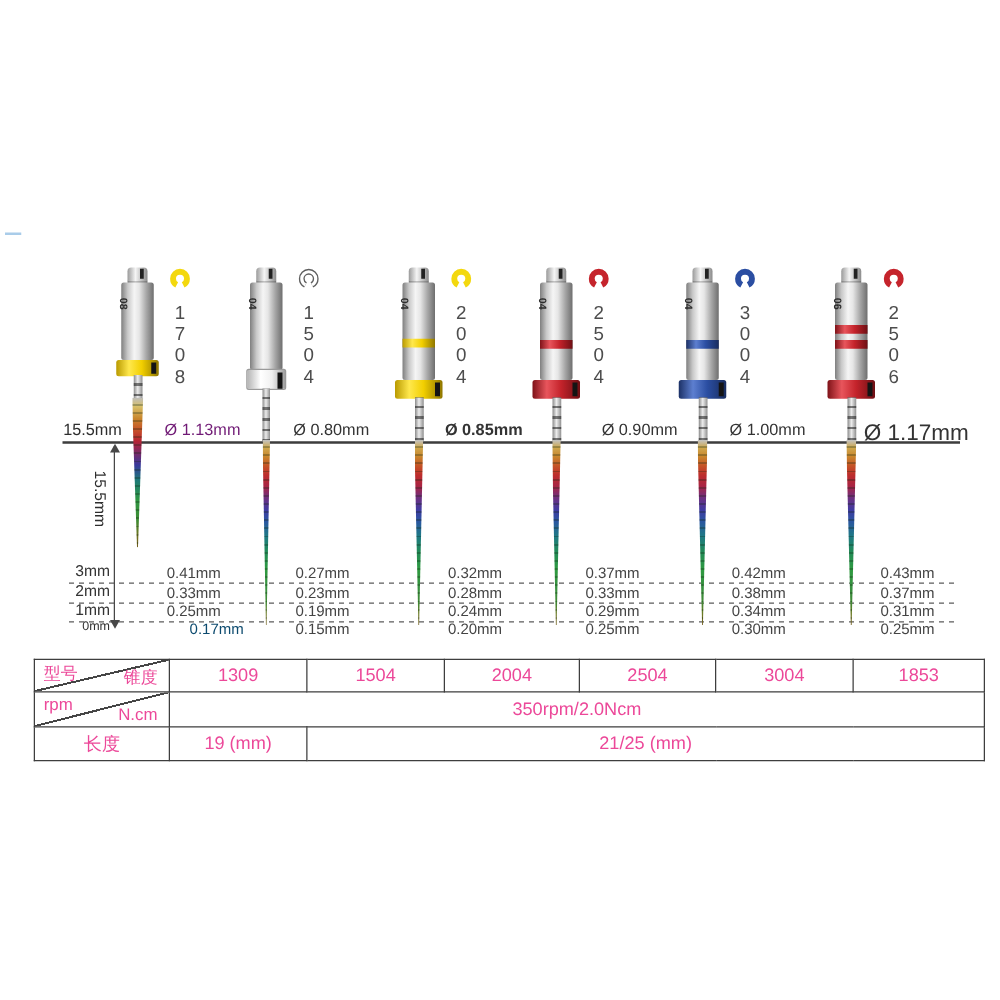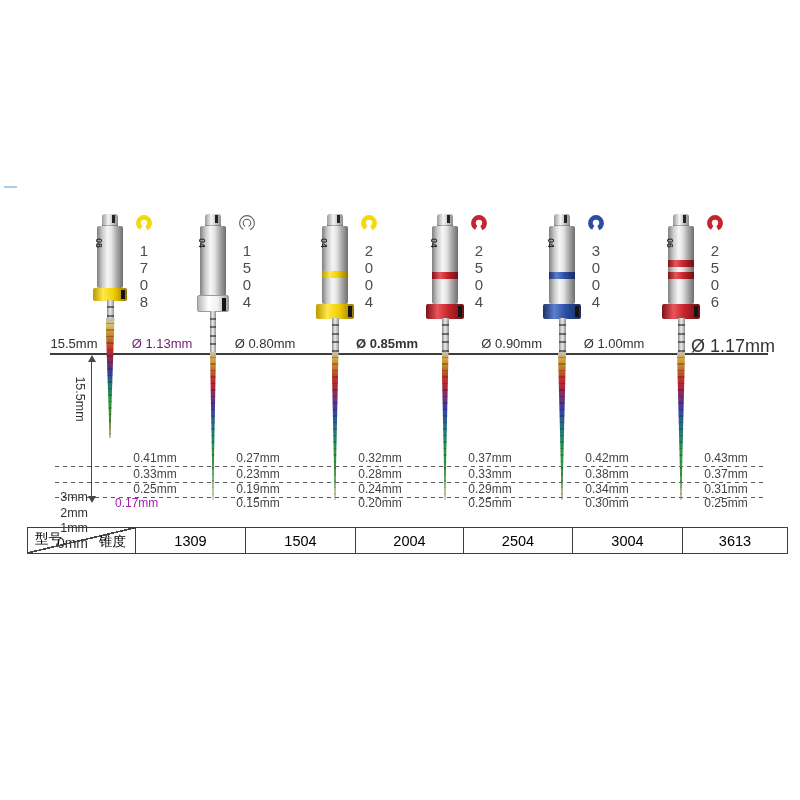--- a/index.html
+++ b/index.html
@@ -1,36 +1,36 @@
 <!DOCTYPE html>
 <html><head>
 <meta charset="utf-8">
 <style>
   html,body{margin:0;padding:0;background:#fff;}
   #stage{position:relative;width:800px;height:800px;background:#ffffff;overflow:hidden;
          font-family:"Liberation Sans", sans-serif;}
   .lbl{position:absolute;color:#333;font-size:12px;line-height:1.1;}
-  .right{text-align:right;margin-top:40px;}
+  .right{text-align:right;}
   
   #ref-line{position:absolute;left:50px;top:353px;width:718px;height:1.6px;background:#3d3d3d;}
   .dashline{position:absolute;left:55px;width:710px;height:1.6px;
     background:repeating-linear-gradient(90deg,#5c5c5c 0 4px,transparent 4px 8px);}
   
   #measure-line{position:absolute;left:91px;top:357px;width:1.4px;height:141px;background:#474747;}
   .arrow-up{position:absolute;left:87.5px;top:355px;width:0;height:0;
     border-left:4.5px solid transparent;border-right:4.5px solid transparent;border-bottom:7px solid #474747;}
   .arrow-down{position:absolute;left:87.5px;top:496px;width:0;height:0;
     border-left:4.5px solid transparent;border-right:4.5px solid transparent;border-top:7px solid #474747;}
   #side-length{position:absolute;left:49px;top:392px;width:62px;text-align:center;
     transform:rotate(90deg);font-size:12.5px;color:#2e2e2e;}
   #top-length{position:absolute;left:50px;top:336px;width:48px;text-align:center;font-size:13px;color:#2e2e2e;}
   #corner-dash{position:absolute;left:4px;top:186px;width:13px;height:2px;}
   
   #spec-table{position:absolute;left:27px;top:527px;width:760px;border-collapse:collapse;
-    table-layout:fixed;color:#000000;font-size:14.5px;}
+    table-layout:fixed;color:#ec4899;font-size:14.5px;}
   #spec-table td{border:1.6px solid #3e3e3e;text-align:center;vertical-align:middle;padding:0;}
   #spec-table tr{height:26px;}
   td.diag{position:relative;}
   td.diag .dline{position:absolute;inset:0;
     background:linear-gradient(to bottom right,transparent calc(50% - 1px),#454545 calc(50% - 1px),#454545 calc(50% + 0.6px),transparent calc(50% + 0.6px));}
   td.diag .tl{position:absolute;left:7px;top:2px;font-size:13.5px;}
   td.diag .br{position:absolute;right:9px;bottom:2px;font-size:13.5px;}
 </style>
 </head>
 <body>
@@ -46,21 +46,21 @@
 
   <div id="top-length">15.5mm</div>
   <div id="measure-line"></div>
   <div class="arrow-up"></div>
   <div class="arrow-down"></div>
   <div id="side-length">15.5mm</div>
 
   <div class="lbl right" style="left:50px;top:451px;width:38px;font-size:12.5px">3mm</div>
   <div class="lbl right" style="left:50px;top:467px;width:38px;font-size:12.5px">2mm</div>
   <div class="lbl right" style="left:50px;top:482px;width:38px;font-size:12.5px">1mm</div>
-  <div class="lbl right" style="left:50px;top:496px;width:38px;font-size:14px">0mm</div>
+  <div class="lbl right" style="left:50px;top:496px;width:38px;font-size:10px">0mm</div>
 
   <div id="files-layer">
       <div style="position: absolute; left: 102px; top: 214px; width: 16px; height: 13px; background: linear-gradient(90deg, rgb(154, 154, 154), rgb(245, 245, 245) 40%, rgb(140, 140, 140)); border-radius: 3px 3px 1px 1px; box-shadow: rgba(60, 60, 60, 0.35) 0px -2px 0px inset;">
         <div style="position: absolute; right: 3px; top: 1px; width: 3px; height: 8px; background: rgb(34, 34, 34);"></div>
       </div>
       <div style="position: absolute; left: 97px; top: 226px; width: 26px; height: 62px; background: linear-gradient(90deg, rgb(127, 127, 127) 0%, rgb(201, 201, 201) 20%, rgb(245, 245, 245) 40%, rgb(230, 230, 230) 55%, rgb(165, 165, 165) 78%, rgb(110, 110, 110) 100%); border-radius: 2px;"></div>
       <div style="position: absolute; left: 90px; top: 237px; width: 18px; height: 12px; transform: rotate(90deg); font-size: 8.5px; font-weight: bold; color: rgb(45, 45, 45); text-align: center; line-height: 12px;">08</div>
       <div style="position: absolute; left: 93px; top: 288px; width: 34px; height: 13px; background: linear-gradient(90deg, rgb(185, 154, 0), rgb(255, 232, 77) 30%, rgb(242, 207, 0) 60%, rgb(143, 118, 0)); border-radius: 2px; box-sizing: border-box; border: none;">
         <div style="position: absolute; right: 2px; top: 2px; width: 4px; height: 9px; background: rgb(20, 20, 20);"></div>
       </div>
@@ -70,21 +70,21 @@
         <circle cx="10" cy="10" r="6.2" fill="none" stroke="#F3D80E" stroke-width="5.2" stroke-dasharray="6.76 5.95 26.25"></circle>
       </svg>
       <div style="position: absolute; left: 134px; top: 242px; width: 20px; text-align: center; font-size: 15px; line-height: 17px; color: rgb(77, 77, 77); white-space: pre-line;">1
 7
 0
 8</div>
       <div style="position: absolute; left: 117px; top: 336px; width: 90px; text-align: center; font-size: 13px; color: #701a75;">Ø 1.13mm</div>
       <div style="position: absolute; left: 115px; top: 451px; width: 80px; text-align: center; font-size: 12px; color: rgb(68, 68, 68);">0.41mm</div>
       <div style="position: absolute; left: 115px; top: 467px; width: 80px; text-align: center; font-size: 12px; color: rgb(68, 68, 68);">0.33mm</div>
       <div style="position: absolute; left: 115px; top: 482px; width: 80px; text-align: center; font-size: 12px; color: rgb(68, 68, 68);">0.25mm</div>
-      <div style="position: absolute; left: 115px; top: 496px; width: 80px; text-align: left; font-size: 12px; color: #a21caf;">0.17mm</div>
+      <div style="position: absolute; left: 115px; top: 496px; width: 80px; text-align: right; font-size: 12px; color: #0c4a6e;">0.17mm</div>
       <div style="position: absolute; left: 205px; top: 214px; width: 16px; height: 13px; background: linear-gradient(90deg, rgb(154, 154, 154), rgb(245, 245, 245) 40%, rgb(140, 140, 140)); border-radius: 3px 3px 1px 1px; box-shadow: rgba(60, 60, 60, 0.35) 0px -2px 0px inset;">
         <div style="position: absolute; right: 3px; top: 1px; width: 3px; height: 8px; background: rgb(34, 34, 34);"></div>
       </div>
       <div style="position: absolute; left: 200px; top: 226px; width: 26px; height: 70px; background: linear-gradient(90deg, rgb(127, 127, 127) 0%, rgb(201, 201, 201) 20%, rgb(245, 245, 245) 40%, rgb(230, 230, 230) 55%, rgb(165, 165, 165) 78%, rgb(110, 110, 110) 100%); border-radius: 2px;"></div>
       <div style="position: absolute; left: 193px; top: 237px; width: 18px; height: 12px; transform: rotate(90deg); font-size: 8.5px; font-weight: bold; color: rgb(45, 45, 45); text-align: center; line-height: 12px;">04</div>
       <div style="position: absolute; left: 197px; top: 295px; width: 32px; height: 17px; background: linear-gradient(90deg, rgb(181, 181, 181), rgb(255, 255, 255) 35%, rgb(240, 240, 240) 65%, rgb(159, 159, 159)); border-radius: 2px; box-sizing: border-box; border: 1px solid rgb(154, 154, 154);">
         <div style="position: absolute; right: 2px; top: 2px; width: 4px; height: 13px; background: rgb(20, 20, 20);"></div>
       </div>
       <div style="position: absolute; left: 210px; top: 311px; width: 6px; height: 42px; background: repeating-linear-gradient(rgba(25, 25, 25, 0) 0px, rgba(25, 25, 25, 0) 6.5px, rgba(25, 25, 25, 0.55) 6.5px, rgba(25, 25, 25, 0.55) 8.5px), linear-gradient(90deg, rgb(139, 139, 139), rgb(236, 236, 236) 45%, rgb(143, 143, 143));"></div>
       <div style="position: absolute; left: 210px; top: 352px; width: 6px; height: 148px; background: repeating-linear-gradient(rgba(0, 0, 0, 0) 0px, rgba(0, 0, 0, 0) 5px, rgba(15, 35, 15, 0.28) 5px, rgba(15, 35, 15, 0.28) 6.5px), linear-gradient(rgb(194, 194, 194) 0%, rgb(207, 169, 79) 4%, rgb(201, 133, 44) 9%, rgb(197, 83, 38) 14%, rgb(189, 45, 44) 19%, rgb(168, 36, 68) 25%, rgb(111, 47, 126) 31%, rgb(62, 59, 162) 38%, rgb(42, 86, 160) 44%, rgb(31, 122, 133) 52%, rgb(33, 138, 88) 60%, rgb(46, 154, 64) 70%, rgb(56, 145, 64) 80%, rgb(65, 136, 52) 88%, rgb(109, 123, 38) 94%, rgb(111, 90, 27) 100%); clip-path: polygon(0% 0%, 100% 0%, 54% 100%, 46% 100%);"></div>
@@ -211,17 +211,30 @@
       <td class="diag">
         <div class="dline"></div>
         <span class="tl">型号</span>
         <span class="br">锥度</span>
       </td>
       <td>1309</td>
       <td>1504</td>
       <td>2004</td>
       <td>2504</td>
       <td>3004</td>
-      <td>3613</td>
+      <td>1853</td>
+    </tr>
+    <tr style="height:28px">
+      <td class="diag">
+        <div class="dline"></div>
+        <span class="tl">rpm</span>
+        <span class="br">N.cm</span>
+      </td>
+      <td colspan="6">350rpm/2.0Ncm</td>
+    </tr>
+    <tr style="height:27px">
+      <td>长度</td>
+      <td>19 (mm)</td>
+      <td colspan="5">21/25 (mm)</td>
     </tr>
   </tbody>
     </table>
 </div>
 
 </body></html>

